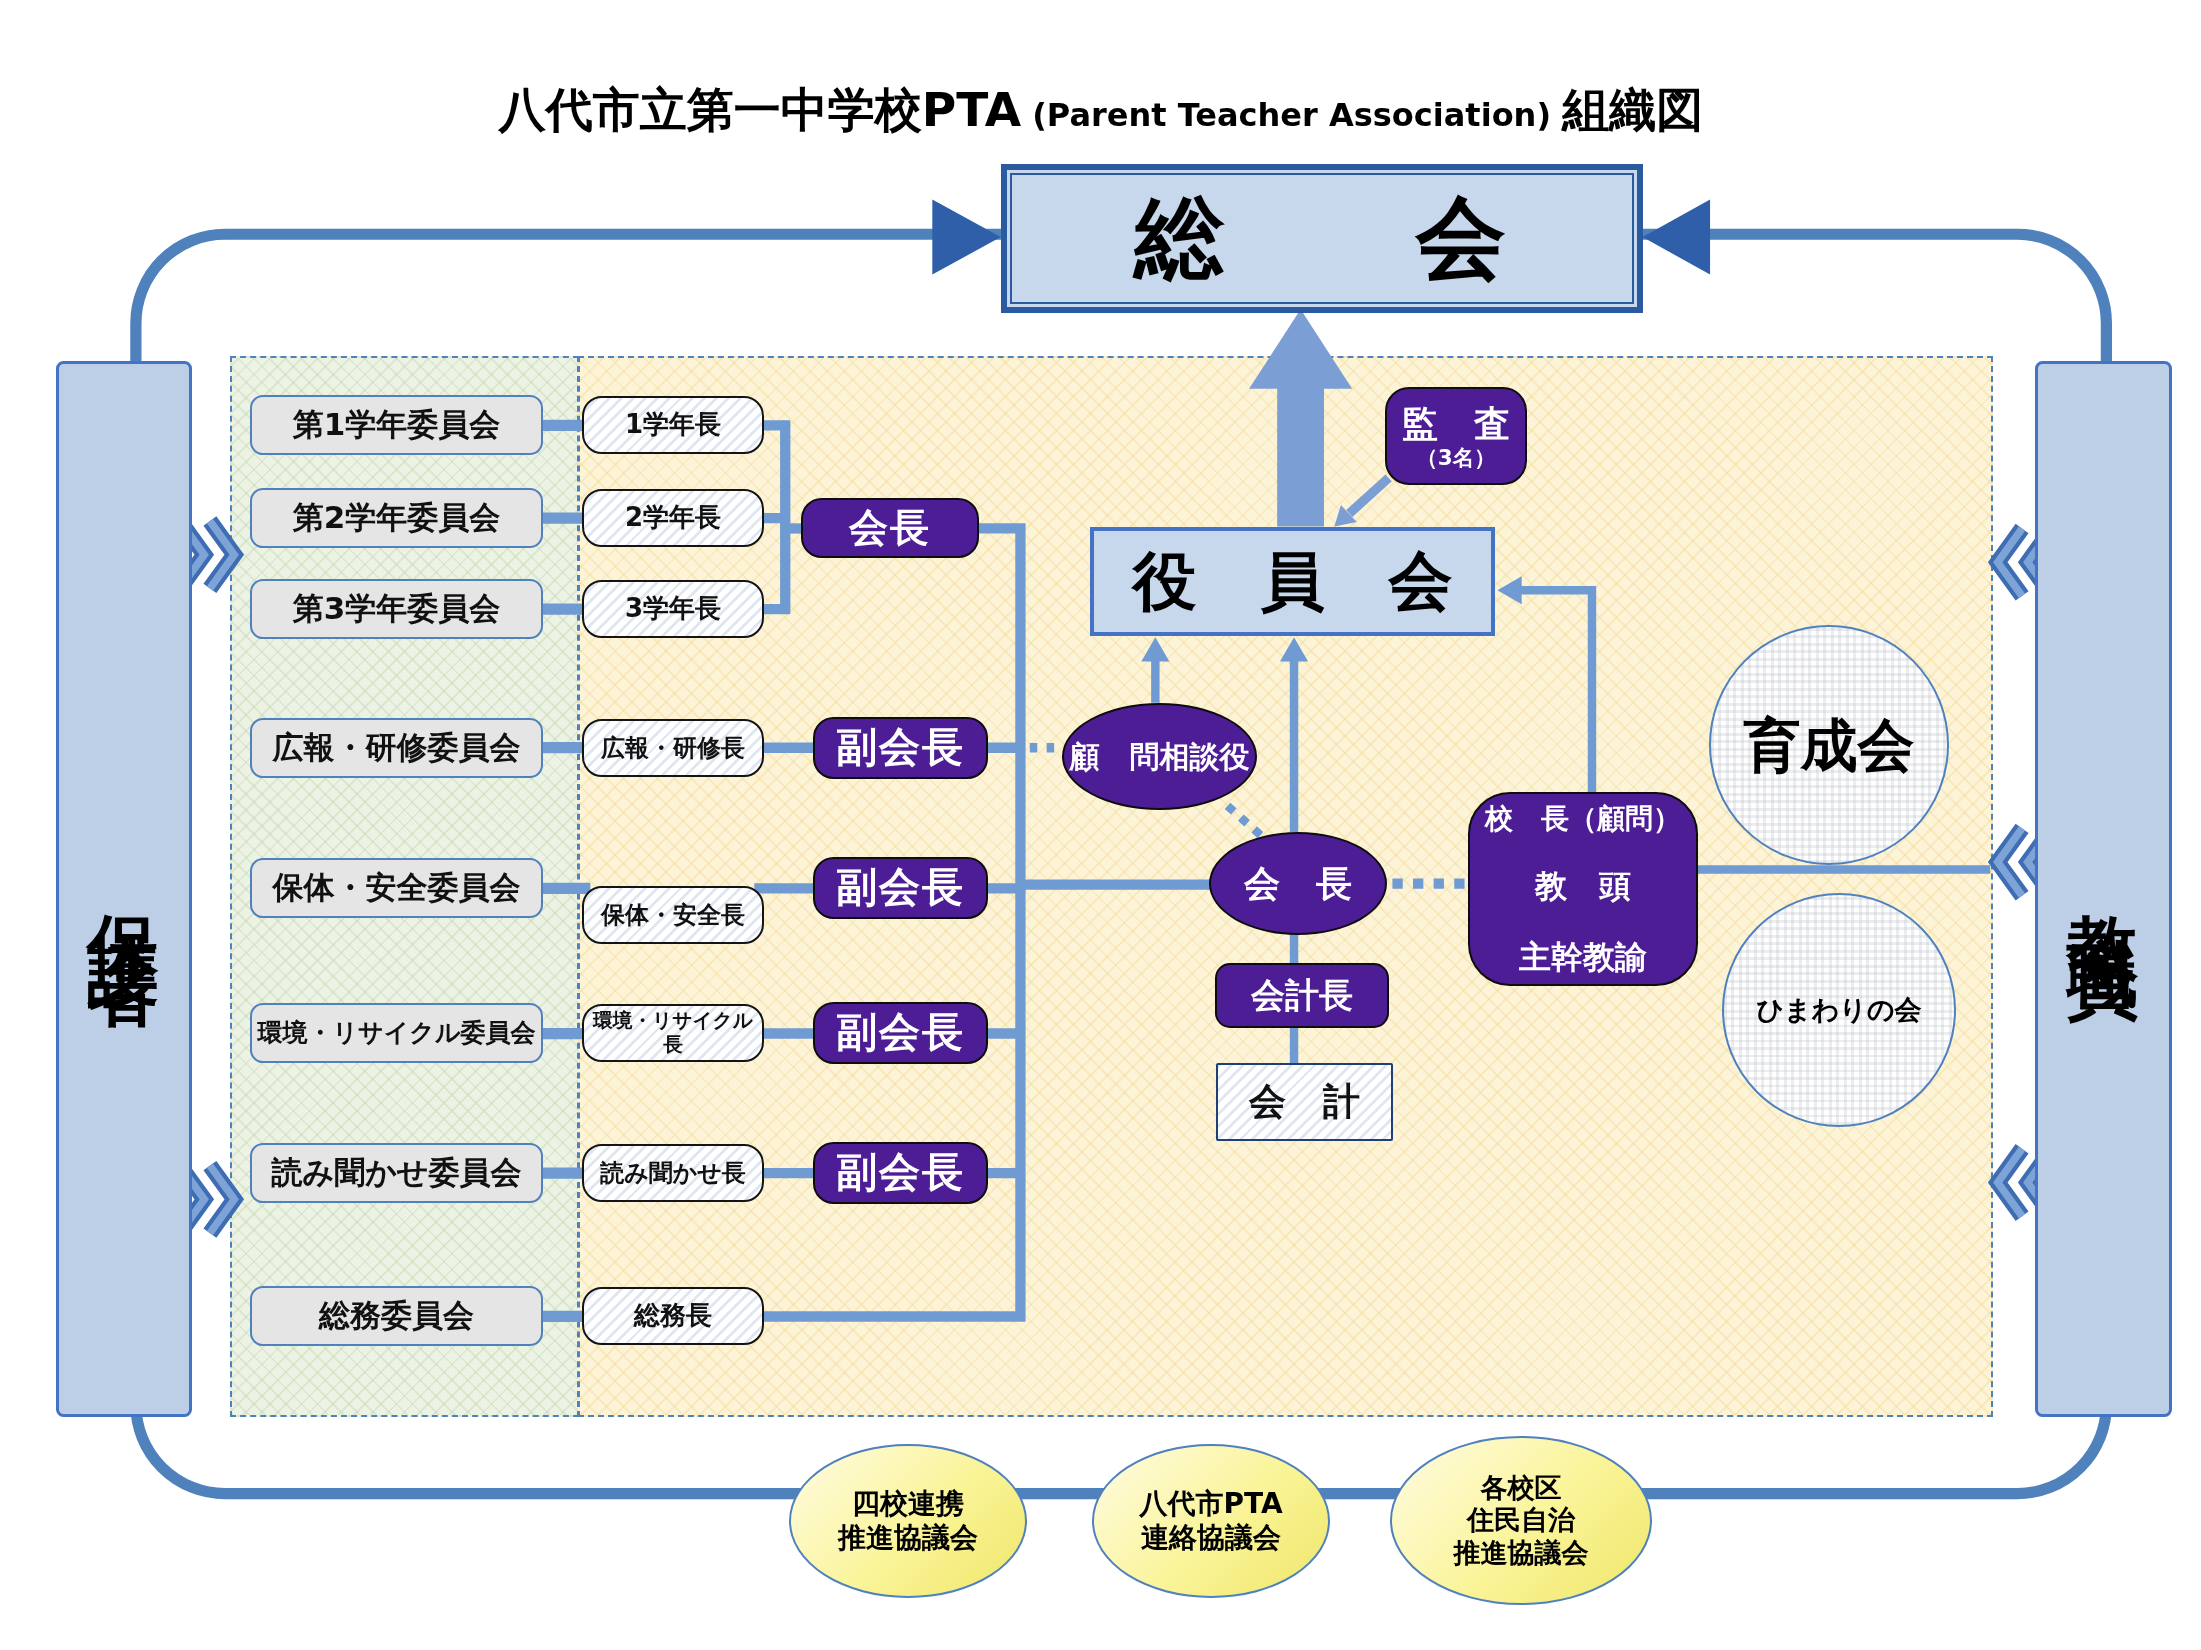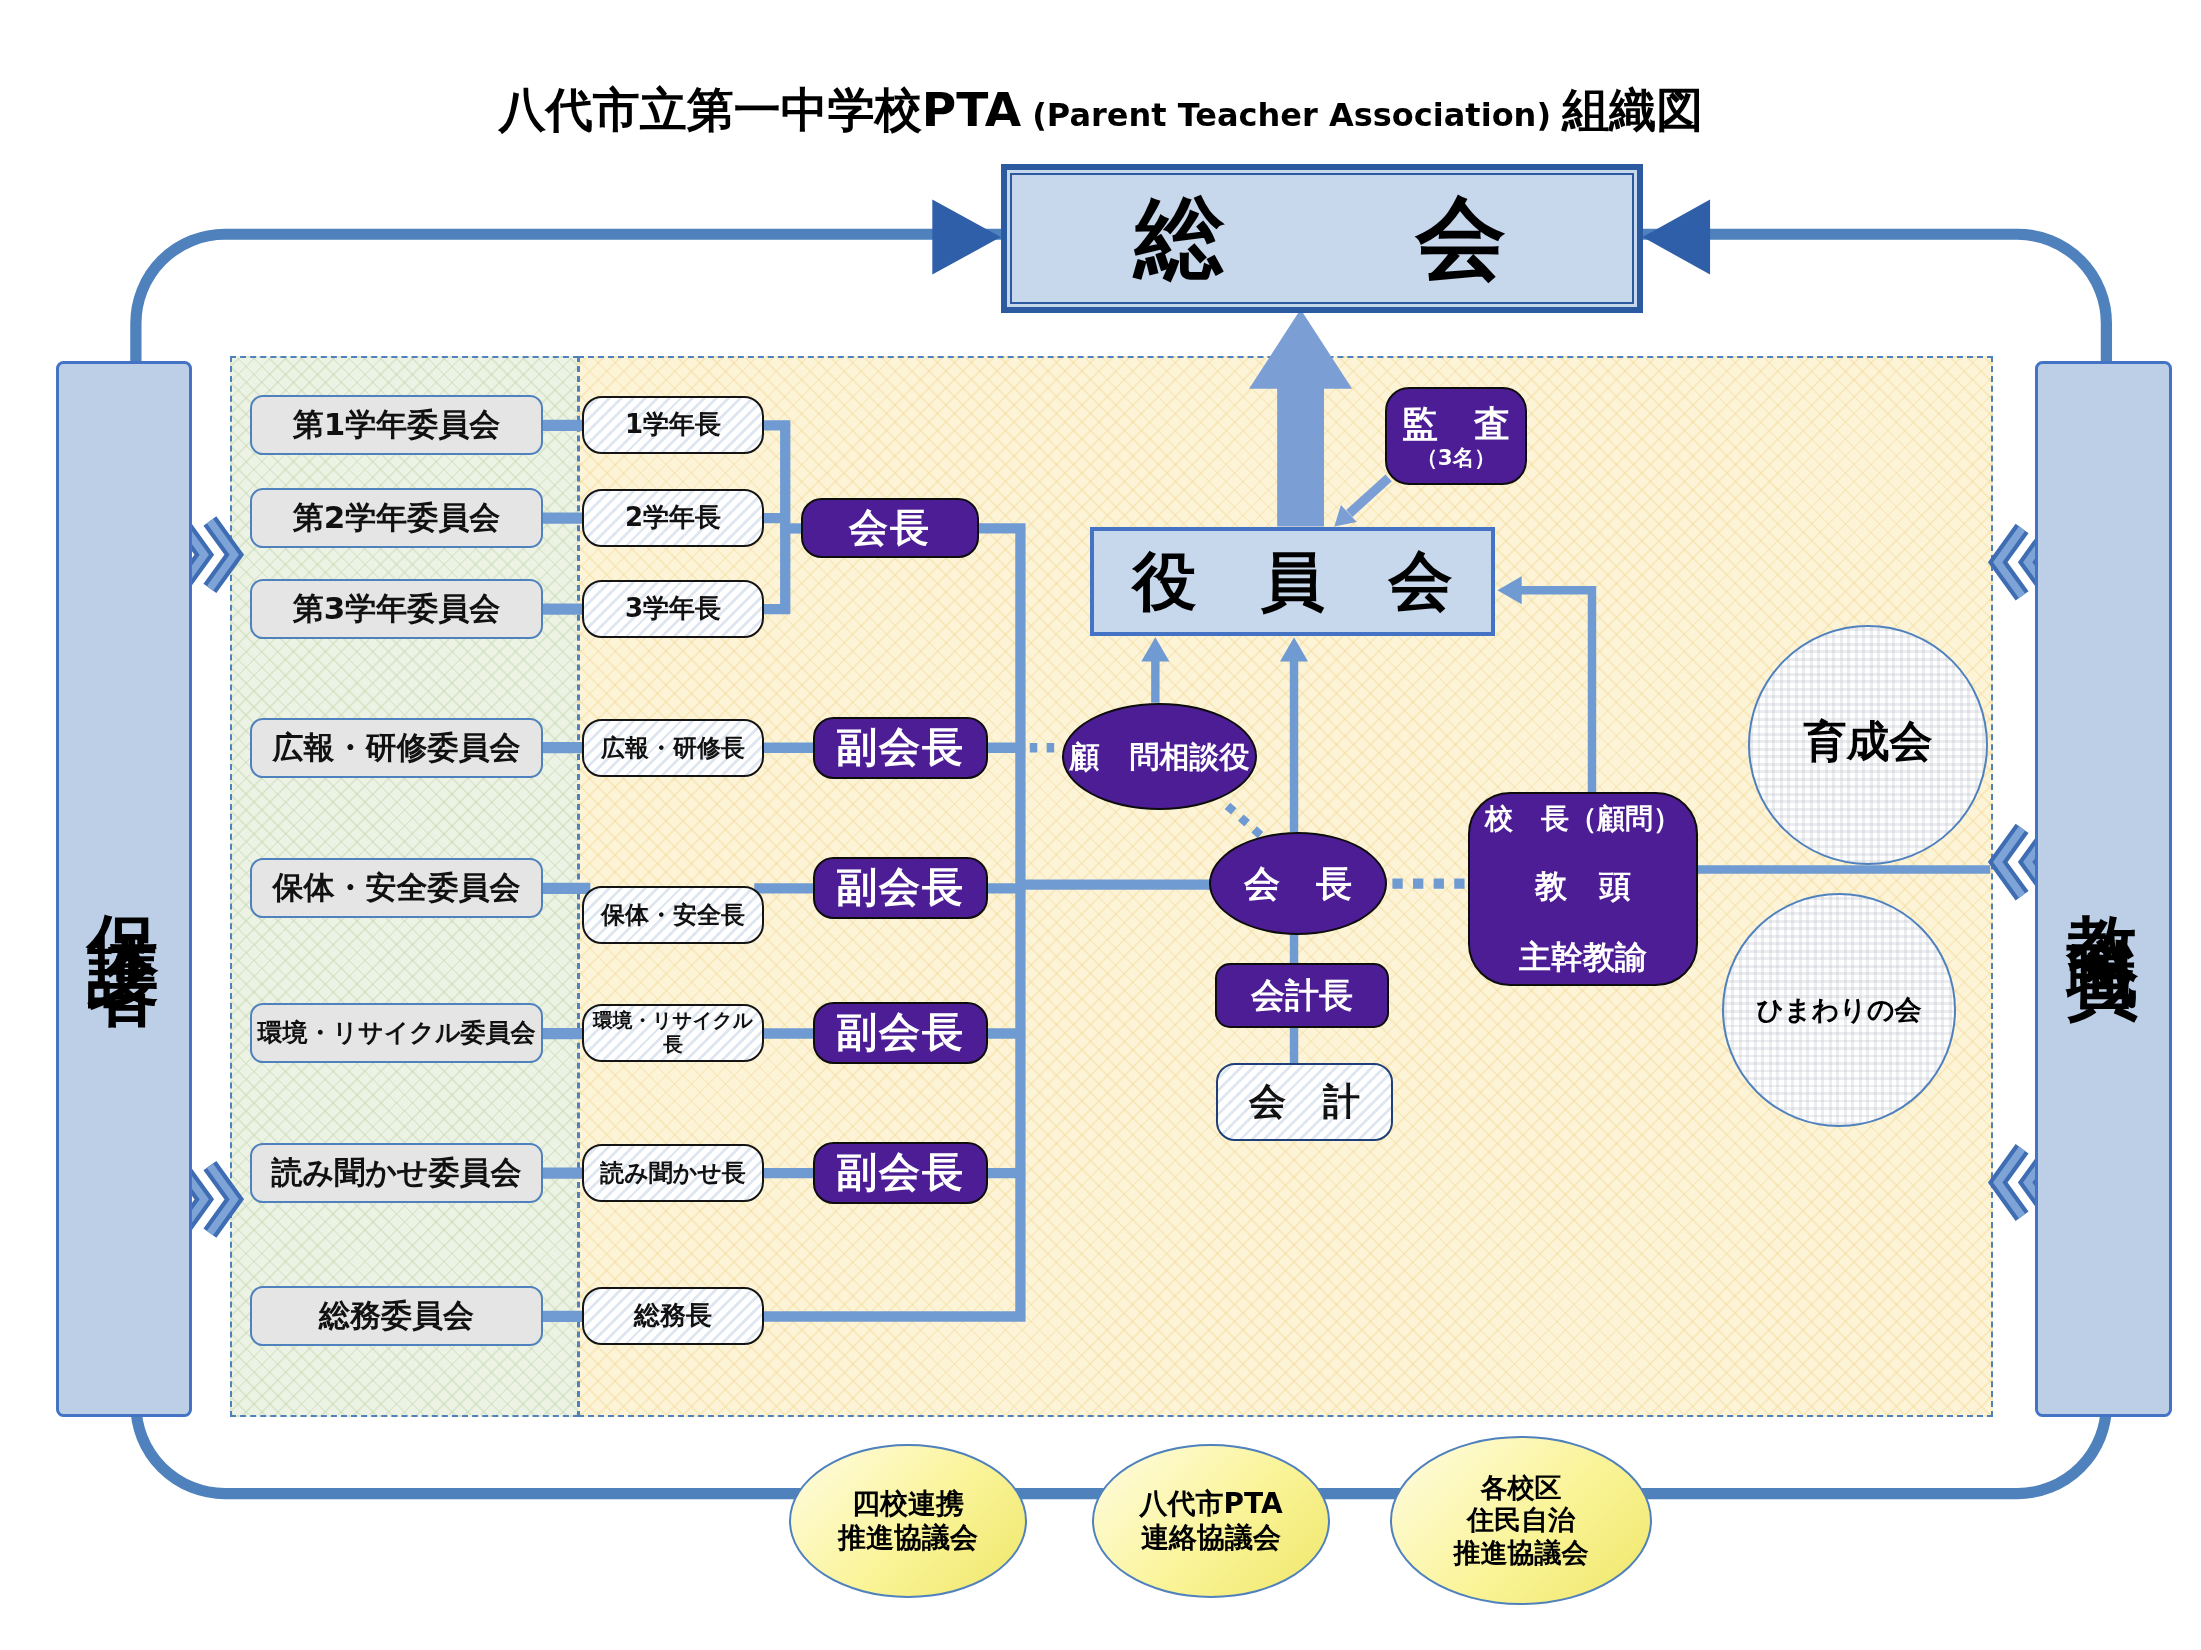--- a/index.html
+++ b/index.html
@@ -180,29 +180,29 @@
 </div>
 
 <div class="abs node bluenode ellipse" style="left:1062px;top:703px;width:195px;height:107px;flex-direction:row;font-size:30px;line-height:1.25;">
   <div>顧　問</div>
   <div>相談役</div>
 </div>
 
 <div class="abs node bluenode ellipse" style="left:1209px;top:832px;width:178px;height:103px;font-size:36px;">会　長</div>
 
 <div class="abs node bluenode" style="left:1215px;top:963px;width:174px;height:65px;border-radius:15px;font-size:34px;">会計長</div>
-<div class="abs node leader" style="left:1216px;top:1063px;width:177px;height:78px;border-color:#1f3f77;border-radius:19px;font-size:37px;">会　計</div>
+<div class="abs node leader" style="left:1216px;top:1063px;width:177px;height:78px;border-color:#1f3f77;border-radius:2px;font-size:37px;">会　計</div>
 
 <div class="abs node bluenode" style="left:1468px;top:792px;width:230px;height:194px;border-radius:42px;flex-direction:column;justify-content:space-between;padding:7.5px 0;">
   <div style="font-size:28px;">校　長（顧問）</div>
   <div style="font-size:32px;">教　頭</div>
   <div style="font-size:32px;">主幹教諭</div>
 </div>
 
-<div class="abs node hatchwhite circle" style="left:1748px;top:625px;width:240px;height:240px;font-size:43px;font-family:Liberation Mono, monospace;">育成会</div>
+<div class="abs node hatchwhite circle" style="left:1709px;top:625px;width:240px;height:240px;font-size:57px;">育成会</div>
 <div class="abs node hatchwhite circle" style="left:1722px;top:893px;width:234px;height:234px;font-size:27px;">ひまわりの会</div>
 
 <div class="abs node yellow" style="left:789px;top:1444px;width:238px;height:154px;flex-direction:column;">
   <div>四校連携</div>
   <div>推進協議会</div>
 </div>
 <div class="abs node yellow" style="left:1092px;top:1444px;width:238px;height:154px;flex-direction:column;">
   <div>八代市PTA</div>
   <div>連絡協議会</div>
 </div>

